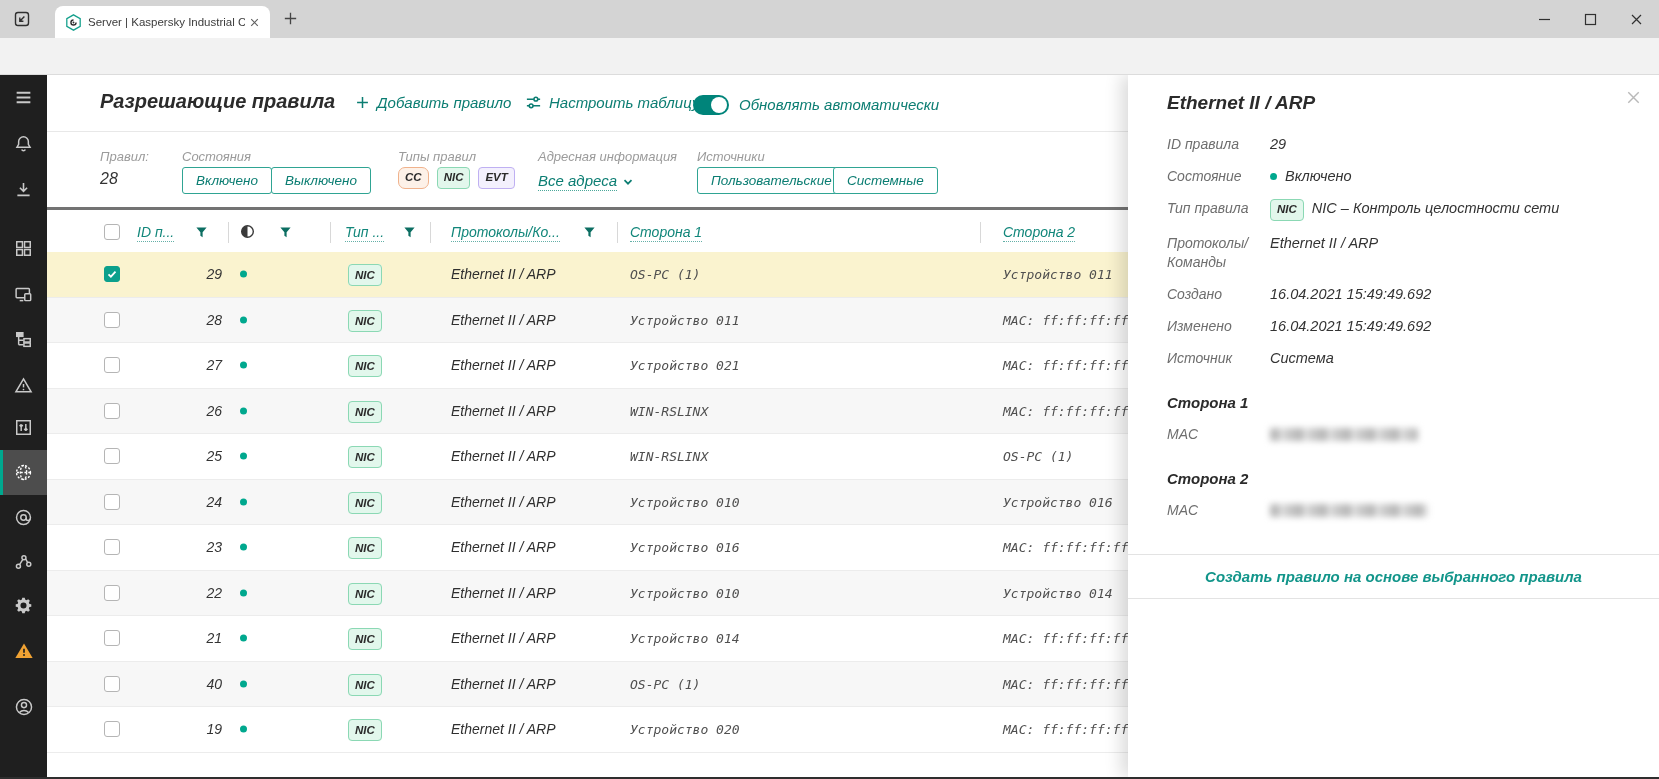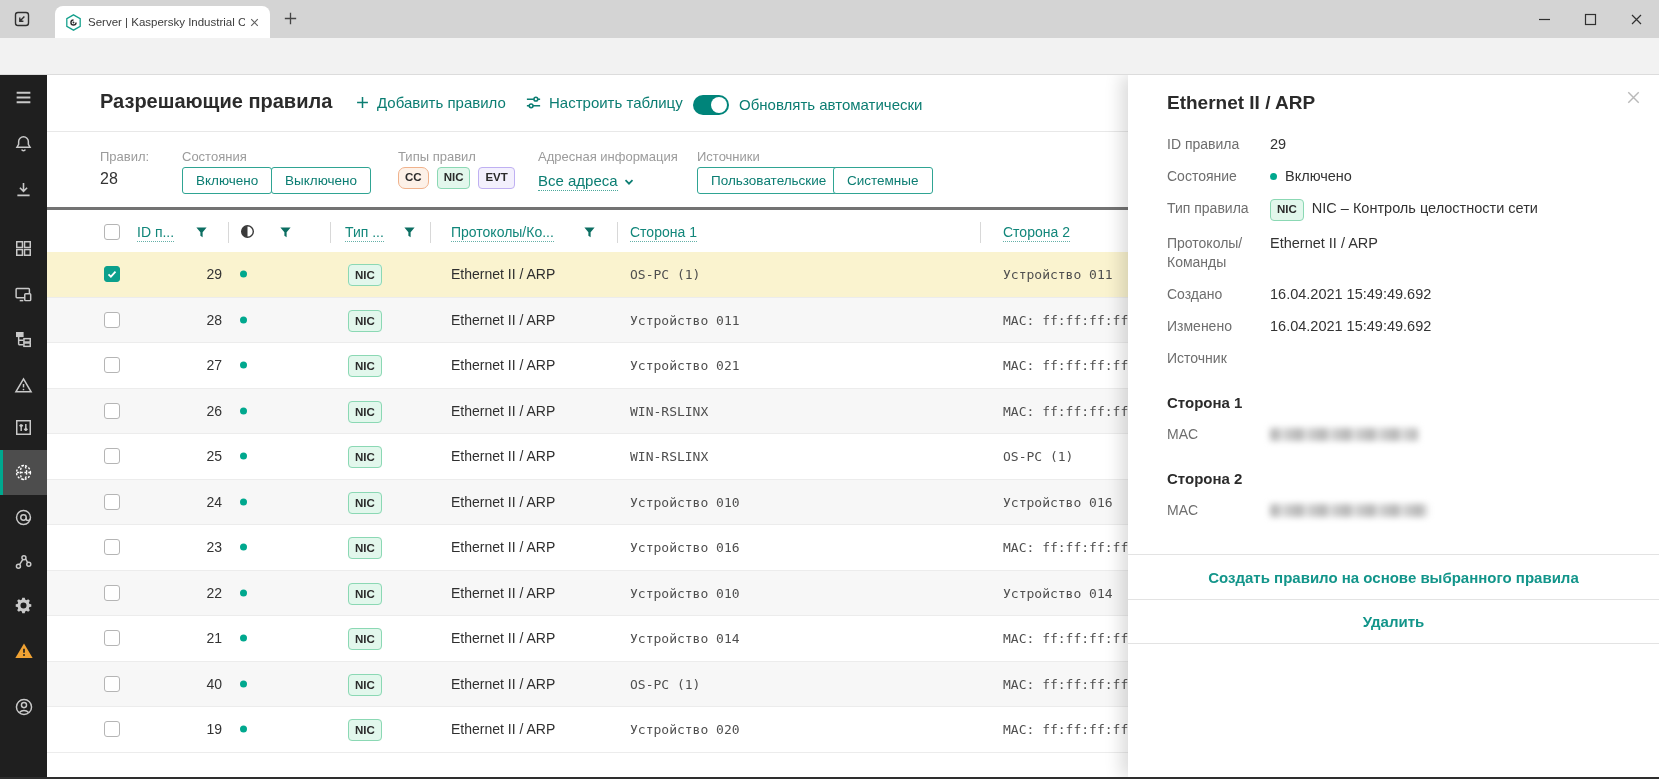--- a/index.html
+++ b/index.html
@@ -16,21 +16,21 @@
   .win-controls{position:absolute;top:0;right:0;height:38px;display:flex;}
   .win-btn{width:46px;height:38px;display:flex;align-items:center;justify-content:center;cursor:pointer;}
   .toolbar{position:absolute;left:0;top:38px;width:100%;height:37px;background:#f2f2f2;border-bottom:1px solid #dcdcdc;}
   .nav-btn{position:absolute;top:47px;display:flex;cursor:pointer;}
   .addressbar{position:absolute;left:185px;top:42px;width:1282px;height:30px;background:#fff;border-radius:15px;display:flex;align-items:center;padding:0 10px 0 12px;}
   .addressbar .url{font-size:14.5px;color:#202124;margin-left:9px;flex:1;white-space:nowrap;overflow:hidden;}
   .bar-icon{position:absolute;top:47px;display:flex;cursor:pointer;}
   .avatar{position:absolute;left:1570px;top:45px;width:24px;height:24px;border-radius:50%;background:#c9c9c9;overflow:hidden;}
   .more-box{position:absolute;left:1616px;top:43px;width:36px;height:28px;border:1px solid #757575;border-radius:4px;display:flex;align-items:center;justify-content:center;font-weight:bold;color:#303030;font-size:16px;letter-spacing:1px;cursor:pointer;}
   
-  .app{position:absolute;left:0;top:75px;width:1659px;height:702px;display:flex;}
+  .app{position:absolute;left:0;top:75px;width:1659px;height:702px;display:flex;font-style:italic;}
   .sidebar{position:relative;width:47px;flex:none;background:#1f1f1f;}
   .sb-item{position:absolute;left:0;width:47px;height:45px;display:flex;align-items:center;justify-content:center;color:#c9c9c9;cursor:pointer;}
   .sb-item.active{background:#4d4d4d;color:#fff;}
   .sb-item.active::before{content:"";position:absolute;left:0;top:0;bottom:0;width:3px;background:#00a88e;}
   .sb-item.alert{color:#f0a233;}
   .content{position:relative;flex:1;background:#fff;overflow:hidden;}
   
   .page-title{position:absolute;left:53px;top:15px;font-size:20px;font-weight:bold;color:#2b2b2b;}
   .hdr-btn{position:absolute;top:19px;display:flex;align-items:center;gap:7px;color:#0b7d72;font-size:15px;cursor:pointer;}
   .toggle{position:absolute;left:646px;top:20px;width:36px;height:20px;border-radius:10px;background:#00847a;cursor:pointer;}
@@ -555,33 +555,35 @@
                 </span>
               </div>
               <div class="pf">
                 <span class="pf-label">Изменено</span>
                 <span class="pf-value">
                   <span>16.04.2021 15:49:49.692</span>
                 </span>
               </div>
               <div class="pf">
                 <span class="pf-label">Источник</span>
+                <span class="pf-value">
+                  <span>Система</span>
+                </span>
               </div>
             </div>
           <div class="panel-section-title">Сторона 1</div>
           <div class="mac-row">
             <span class="pf-label">MAC</span>
             <span class="blurbar" style="width:148px"></span>
           </div>
           <div class="panel-section-title">Сторона 2</div>
           <div class="mac-row">
             <span class="pf-label">MAC</span>
             <span class="blurbar" style="width:158px"></span>
           </div>
         </div>
         <div class="panel-actions" id="panel-actions">
             <div class="panel-action">Создать правило на основе выбранного правила</div>
-            <div class="panel-action">Удалить</div>
           </div>
       </div>
     </div>
   </div>
 </div>
 
 </body></html>

